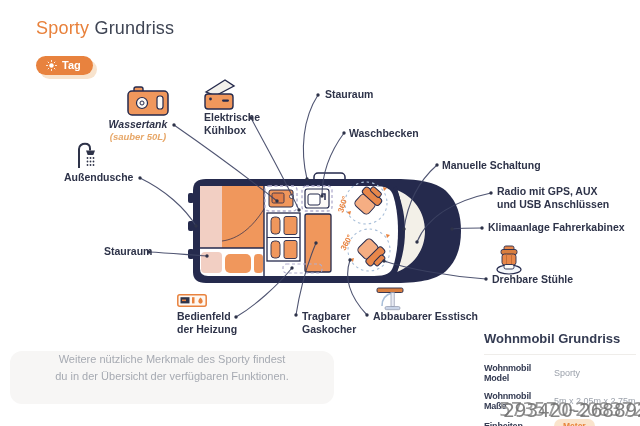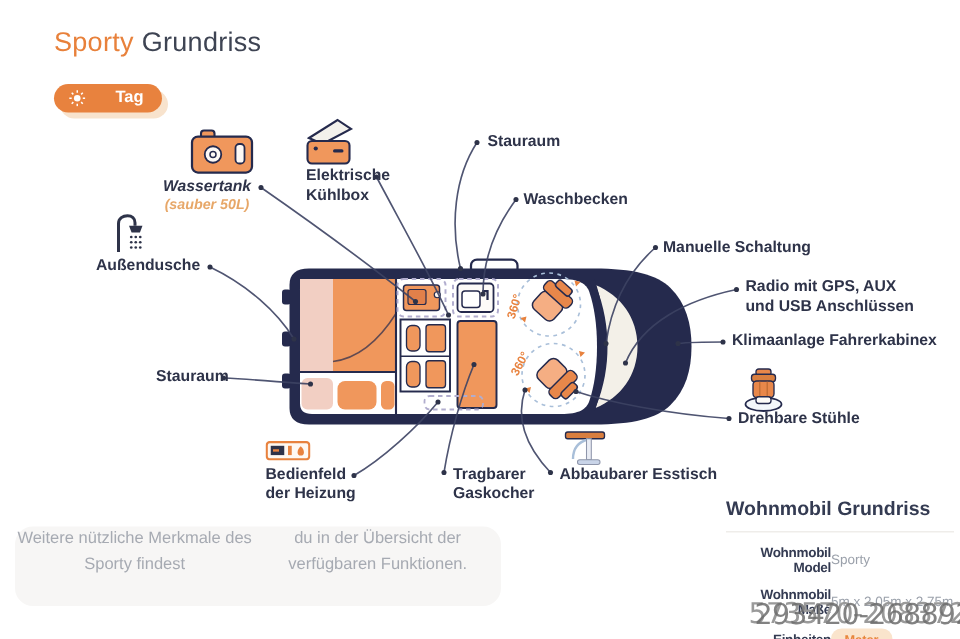--- a/index.html
+++ b/index.html
@@ -4,40 +4,40 @@
 <style>
   html,body{margin:0;padding:0;background:#fff;}
   .stage{position:relative;width:640px;height:426px;background:#ffffff;overflow:hidden;
          font-family:"Liberation Sans",sans-serif;}
   .diagram-svg{position:absolute;left:0;top:0;z-index:1;}
 
   
   .title{position:absolute;left:36px;top:18px;font-size:18px;letter-spacing:.2px;z-index:3;}
   .title .accent{color:#E8813B;}
   .title .rest{color:#3E4453;}
-  .day-badge{position:absolute;left:36px;top:56px;display:inline-flex;align-items:center;gap:20px;
+  .day-badge{position:absolute;left:36px;top:56px;display:inline-flex;align-items:center;gap:5px;
              background:#E8823E;color:#fff;font-size:11px;font-weight:bold;
              padding:3px 12px 4px 10px;border-radius:10px;box-shadow:4px 4px 0 #F8E3CD;z-index:3;cursor:pointer;}
 
   
   .lbl{position:absolute;font-weight:bold;font-size:10.5px;line-height:1.2;color:#2E3349;
        white-space:nowrap;z-index:3;}
   .lbl .sub{display:block;font-size:9.5px;color:#E7A768;font-weight:bold;}
   .lbl.center{text-align:center;font-style:italic;}
   .icon{position:absolute;z-index:3;}
 
   
   .note-card{position:absolute;left:10px;top:351px;width:324px;height:53px;background:#F7F6F5;
-             border-radius:12px;z-index:2;display:flex;flex-direction:row;justify-content:flex-start;
+             border-radius:12px;z-index:2;display:flex;flex-direction:column;justify-content:flex-start;
              text-align:center;color:#A6AAB2;font-size:11px;line-height:1.55;}
 
   
   .info-panel{position:absolute;left:484px;top:331px;width:152px;z-index:3;}
   .info-panel h3{margin:0;font-size:13px;color:#343B52;padding-bottom:8px;border-bottom:1px solid #EFEDEA;}
-  .info-row{display:flex;align-items:center;margin-top:8px;font-size:9px;text-align:right;}
+  .info-row{display:flex;align-items:center;margin-top:8px;font-size:9px;}
   .info-row .k{flex:0 0 70px;font-weight:bold;color:#343B52;letter-spacing:-.2px;}
   .info-row .v{color:#9BA1AB;white-space:nowrap;}
   .pill{background:#FAE4CC;color:#E8853C;font-weight:bold;font-size:8.5px;
         padding:2px 9px;border-radius:8px;}
 
   
   .watermark{position:absolute;left:499px;top:398px;width:140px;height:22px;z-index:4;
              font-family:"DejaVu Sans",sans-serif;font-size:19px;letter-spacing:-.5px;}
   .watermark span{position:absolute;white-space:nowrap;}
   .wm-back{left:0;top:0;color:#9A9A9A;}

